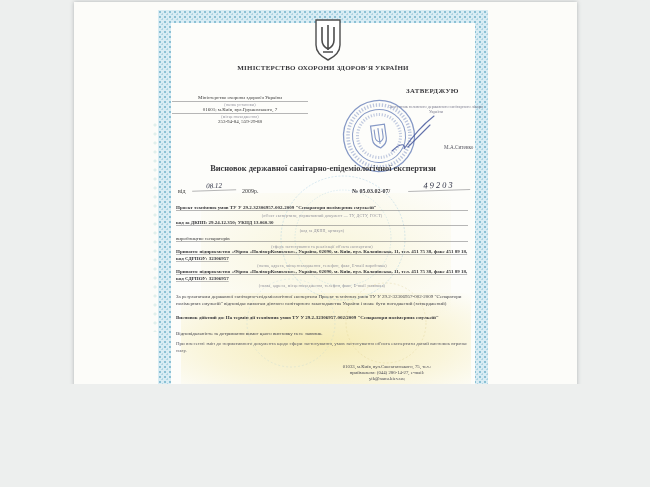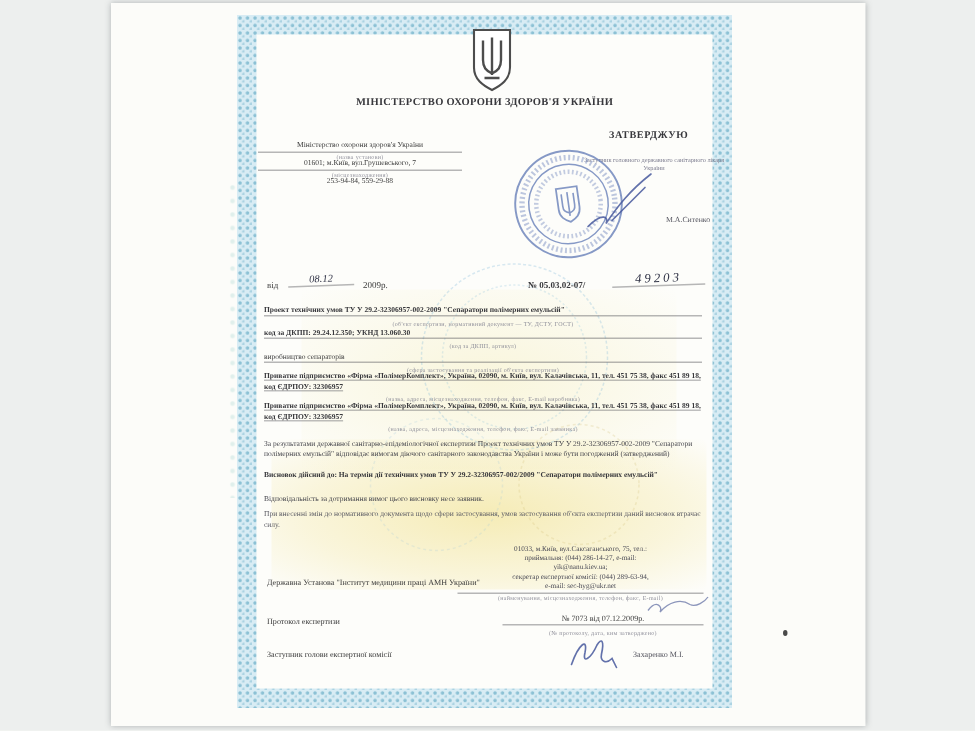--- a/index.html
+++ b/index.html
@@ -1,16 +1,16 @@
 <!DOCTYPE html>
 <html><head>
 <meta charset="utf-8">
 <style>
   html,body{margin:0;padding:0;background:#edefee;}
-  .canvas{position:relative;width:650px;height:487px;background:#edefee;overflow:hidden;
+  .canvas{position:relative;width:650px;height:384px;background:#edefee;overflow:hidden;
           font-family:"Liberation Serif","DejaVu Serif",serif;color:#3b3b3b;border-radius:11px;}
   .page{position:absolute;left:74px;top:2px;width:503px;height:482px;background:#fcfcf9;
         box-shadow:0 0 4px rgba(60,70,75,.35);}
   
   .frame{position:absolute;left:158px;top:10px;width:330px;height:462px;
          background-color:#d8ecf4;
          background-image:
            radial-gradient(circle at 2px 2px, rgba(126,185,207,.85) .9px, transparent 1.4px),
            radial-gradient(circle at 4.5px 4.5px, rgba(126,185,207,.5) .9px, transparent 1.4px);
          background-size:5px 5px;}
@@ -84,20 +84,21 @@
     <circle cx="37" cy="37" r="26.5" fill="none" stroke="#6d84bb" stroke-width="1"></circle>
     <circle cx="37" cy="37" r="21.5" fill="none" stroke="#6d84bb" stroke-width="3" stroke-dasharray="1.2,1.6" opacity=".5"></circle>
     <path d="M30,26 H44 V40 C44,45 41,47 37,49 C33,47 30,45 30,40 Z" fill="none" stroke="#6d84bb" stroke-width="1.2"></path>
     <path d="M37,29 V45 M33,30 V38 C33,41 34,42 37,43 M41,30 V38 C41,41 40,42 37,43" fill="none" stroke="#6d84bb" stroke-width="1.1"></path>
   </svg>
   <svg class="abs" style="left:388px;top:113px;z-index:4;" width="50" height="42" viewBox="0 0 50 42">
     <path d="M4,38 C14,28 18,32 16,36 C24,24 32,14 46,3 M20,34 C28,26 34,20 42,12" fill="none" stroke="#46589c" stroke-width="1.1" stroke-linecap="round" opacity=".85"></path>
   </svg>
   <div class="abs" style="left:444px;top:144px;font-size:5.2px;color:#55555f;">М.А.Ситенко</div>
 
+  <div class="abs c b" style="left:168px;top:164px;width:310px;font-size:8.4px;z-index:4;">Висновок державної санітарно-епідеміологічної експертизи</div>
 
   <div class="abs" style="left:178px;top:188px;font-size:6px;">від</div>
   <div class="abs c rule hand" style="left:192px;top:182px;width:44px;font-size:7px;transform:rotate(-2deg);">08.12</div>
   <div class="abs" style="left:242px;top:188px;font-size:6px;">2009р.</div>
   <div class="abs b" style="left:352px;top:188px;font-size:6px;">№ 05.03.02-07/</div>
   <div class="abs c rule hand" style="left:408px;top:180px;width:62px;font-size:8.5px;letter-spacing:2px;transform:rotate(-2deg);">49203</div>
 
   <div class="abs rule b" style="left:176px;top:205px;width:292px;font-size:5px;">Проект технічних умов ТУ У 29.2-32306957-002-2009 "Сепаратори полімерних емульсій"</div>
   <div class="abs c cap" style="left:176px;top:212.5px;width:292px;">(об'єкт експертизи, нормативний документ — ТУ, ДСТУ, ГОСТ)</div>
 

